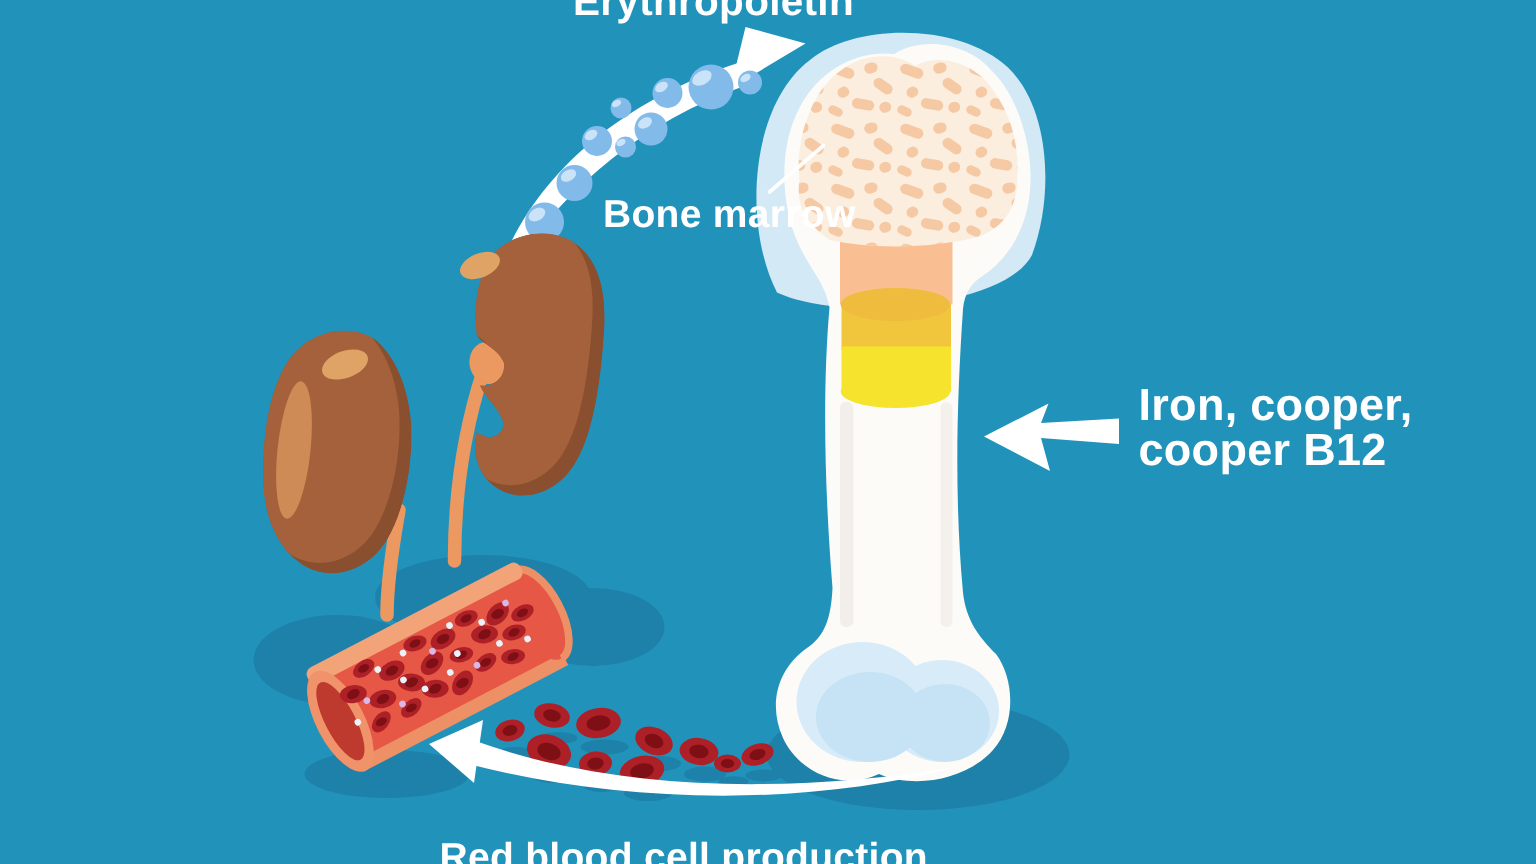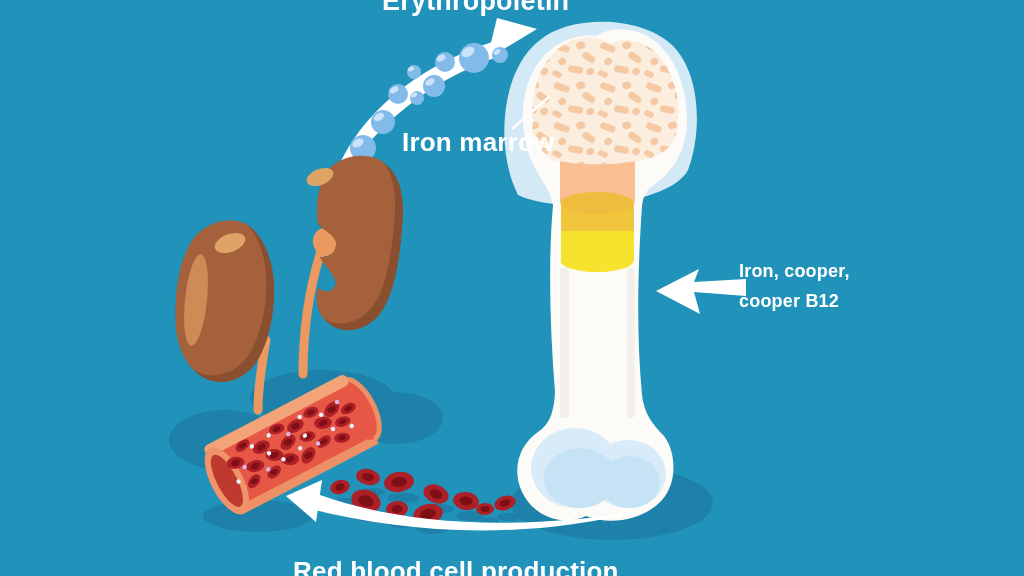--- a/index.html
+++ b/index.html
@@ -3,21 +3,21 @@
 <meta charset="utf-8">
 <style>
   html,body{margin:0;padding:0;background:#2193BB;}
   .stage{position:relative;width:1024px;height:576px;overflow:hidden;
          font-family:"Liberation Sans","DejaVu Sans",sans-serif;}
   .stage svg{position:absolute;left:0;top:0;}
   .lbl{position:absolute;color:#FFFFFF;font-weight:600;white-space:nowrap;
        letter-spacing:0.2px;line-height:1.15;}
   .lbl-epo{left:382px;top:-14px;font-size:27px;}
   .lbl-bm{left:402px;top:128px;font-size:26px;}
-  .lbl-nutrients{left:739px;top:256px;font-size:18px;line-height:30px;}
+  .lbl-nutrients{left:759px;top:256px;font-size:30px;line-height:30px;}
   .lbl-prod{left:293px;top:557px;font-size:26px;}
 </style>
 </head>
 <body>
 
 <div class="stage">
 <svg width="1024" height="576" viewBox="0 0 1024 576">
   <defs>
     <pattern id="spongy" width="46" height="40" patternUnits="userSpaceOnUse">
       <rect x="2" y="4" width="16" height="7" rx="3.5" fill="#F6C9A5" transform="rotate(20 10 7)"></rect>
@@ -235,19 +235,19 @@
 
   <g fill="#FFFFFF">
     <path d="M 317,494 C 400,524 510,532 640,511 C 524,541 404,533 311,509 Z"></path>
     <polygon points="286,496 322,480 316,522"></polygon>
   </g>
 
   <polygon points="656,291 699,269 694,282 746,279 746,296 694,292 700,314" fill="#FFFFFF"></polygon>
 </svg>
 
 <div class="lbl lbl-epo">Erythropoietin</div>
-<div class="lbl lbl-bm">Iron marrow</div>
+<div class="lbl lbl-bm">Bone marrow</div>
 <div class="lbl lbl-nutrients">
   <div>Iron, cooper,</div>
   <div>cooper B12</div>
 </div>
 <div class="lbl lbl-prod">Red blood cell production</div>
 </div>
 
 </body></html>

